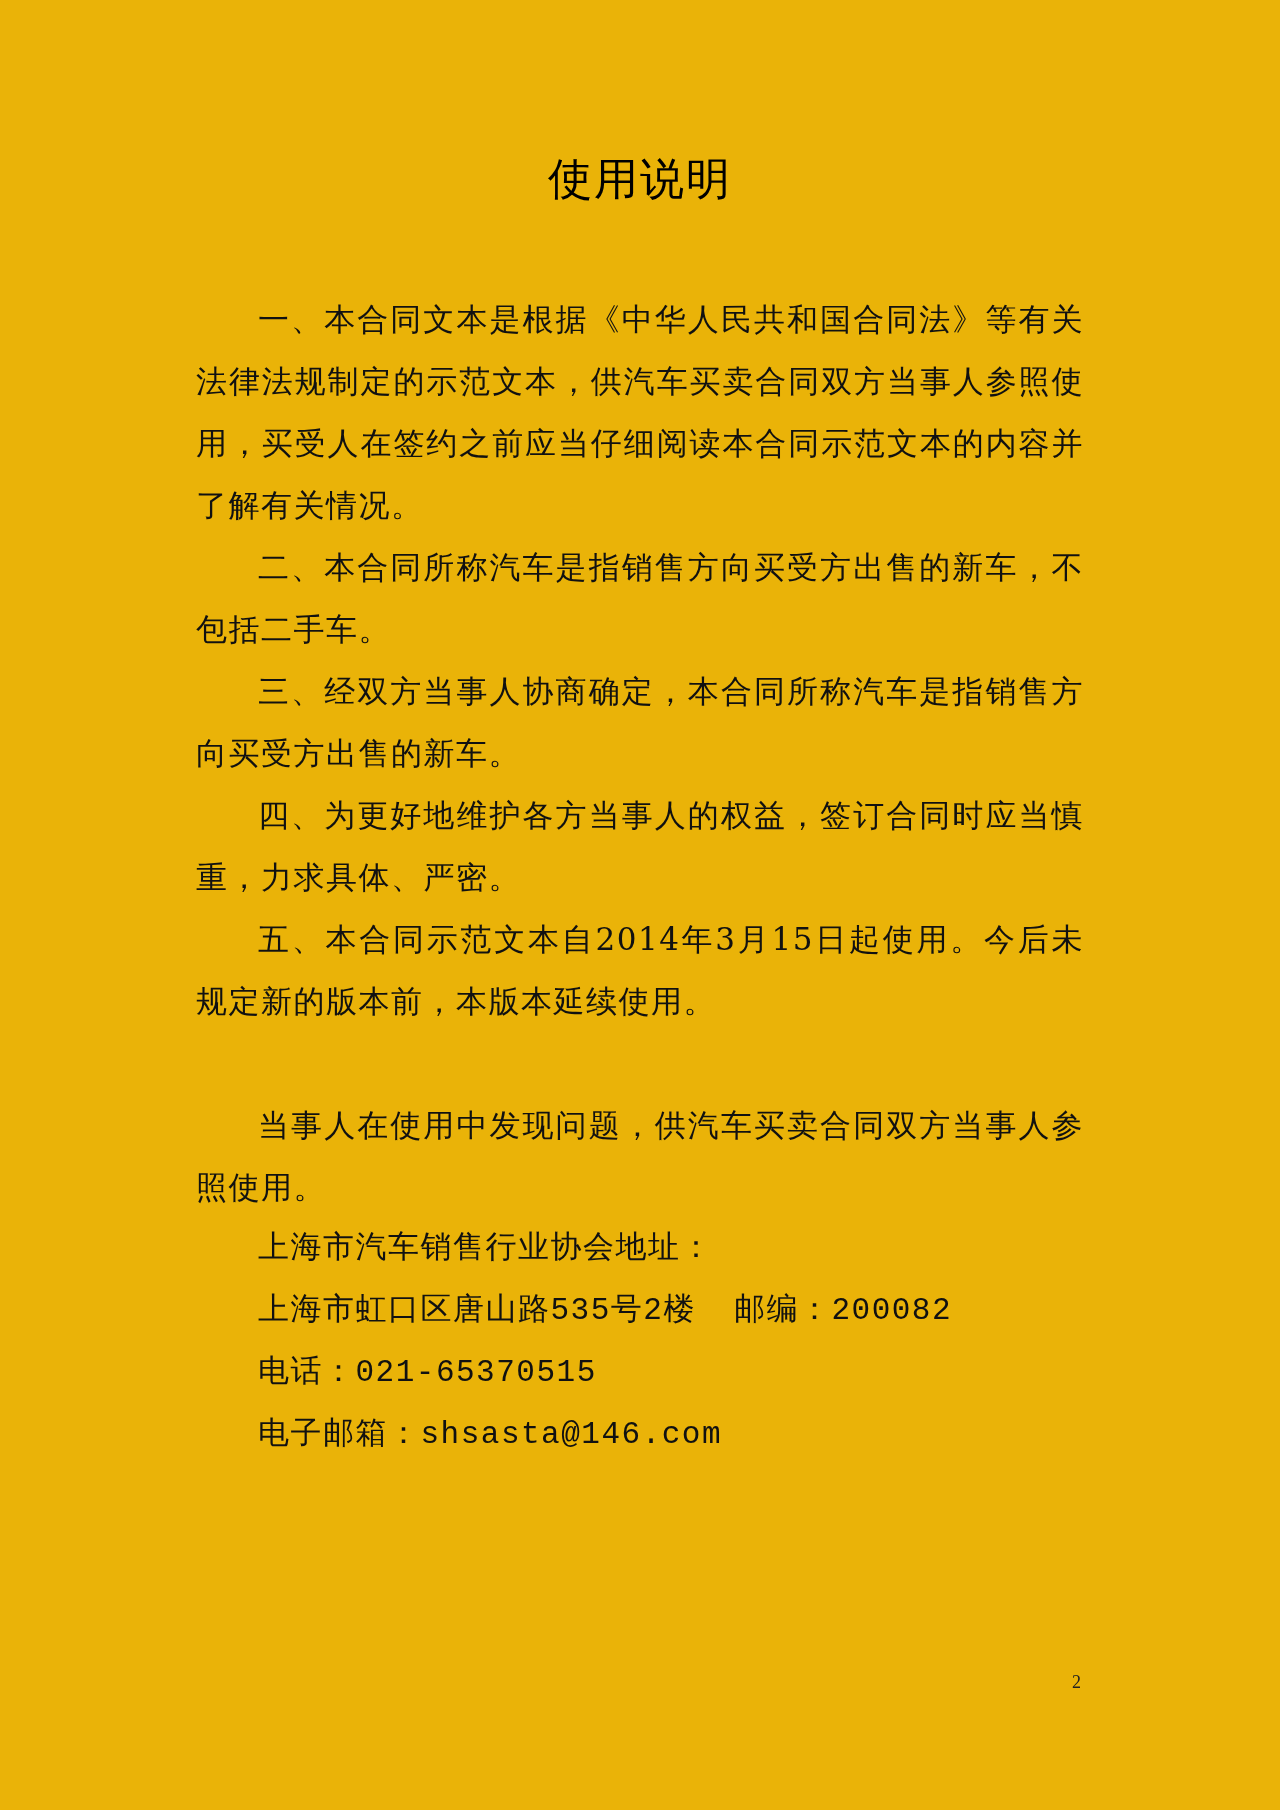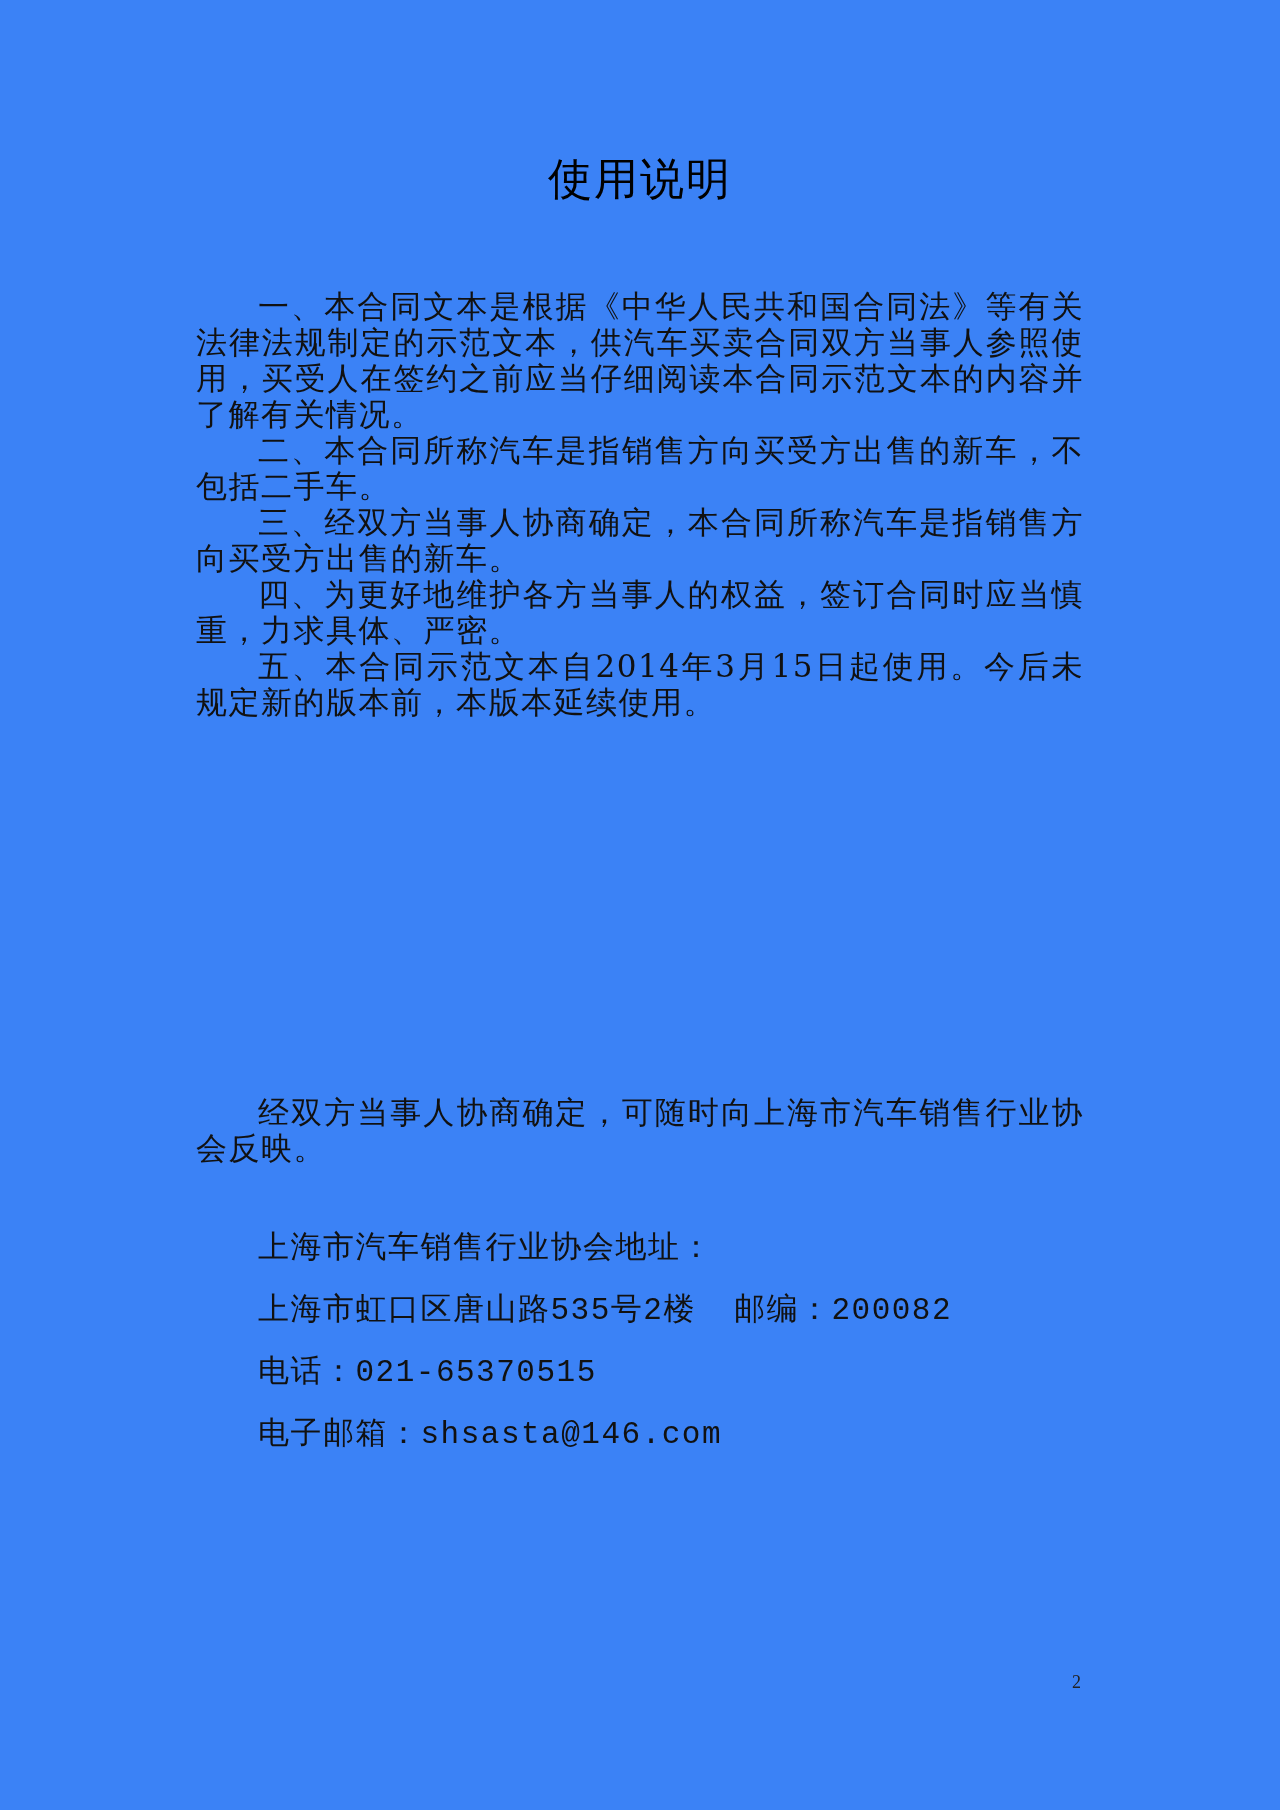--- a/index.html
+++ b/index.html
@@ -13,39 +13,39 @@
       position: relative;
       overflow: hidden;
       color: #111111;
       font-family: "DejaVu Serif", "Liberation Serif", serif;
     }
     .page {
       position: absolute;
       left: 0; top: 0;
       width: 1280px;
       height: 1810px;
-      background: #3b82f6;
+      background: #eab308;
     }
     .title {
       position: absolute;
       top: 150px;
       left: 0;
       width: 1280px;
       text-align: center;
       font-family: "DejaVu Sans", "Liberation Sans", sans-serif;
       font-size: 44px;
       letter-spacing: 2px;
       color: #000000;
     }
     .body-block {
       position: absolute;
       left: 196px;
       width: 888px;
       font-size: 31px;
-      line-height: 36px;
+      line-height: 62px;
       letter-spacing: 1.5px;
       color: #111111;
     }
     .para {
       margin: 0;
       text-indent: 2em;
       text-align: justify;
       text-align-last: left;
     }
     .contact-block {
@@ -84,21 +84,21 @@
 
   <div class="body-block" style="top:288px;">
     <p class="para">一、本合同文本是根据《中华人民共和国合同法》等有关法律法规制定的示范文本，供汽车买卖合同双方当事人参照使用，买受人在签约之前应当仔细阅读本合同示范文本的内容并了解有关情况。</p>
     <p class="para">二、本合同所称汽车是指销售方向买受方出售的新车，不包括二手车。</p>
     <p class="para">三、经双方当事人协商确定，本合同所称汽车是指销售方向买受方出售的新车。</p>
     <p class="para">四、为更好地维护各方当事人的权益，签订合同时应当慎重，力求具体、严密。</p>
     <p class="para">五、本合同示范文本自2014年3月15日起使用。今后未规定新的版本前，本版本延续使用。</p>
   </div>
 
   <div class="body-block" style="top:1094px;">
-    <p class="para">经双方当事人协商确定，可随时向上海市汽车销售行业协会反映。</p>
+    <p class="para">当事人在使用中发现问题，供汽车买卖合同双方当事人参照使用。</p>
   </div>
 
   <div class="contact-block" style="top:1218px;font-family:Liberation Mono, monospace;">
     <p class="contact-line">上海市汽车销售行业协会地址：</p>
     <p class="contact-line"><span>上海市虹口区唐山路535号2楼</span><span class="gap"></span><span>邮编：</span><span>200082</span></p>
     <p class="contact-line"><span>电话：</span><span>021-65370515</span></p>
     <p class="contact-line"><span>电子邮箱：</span><span>shsasta@146.com</span></p>
   </div>
 
   <div class="page-number">2</div>

